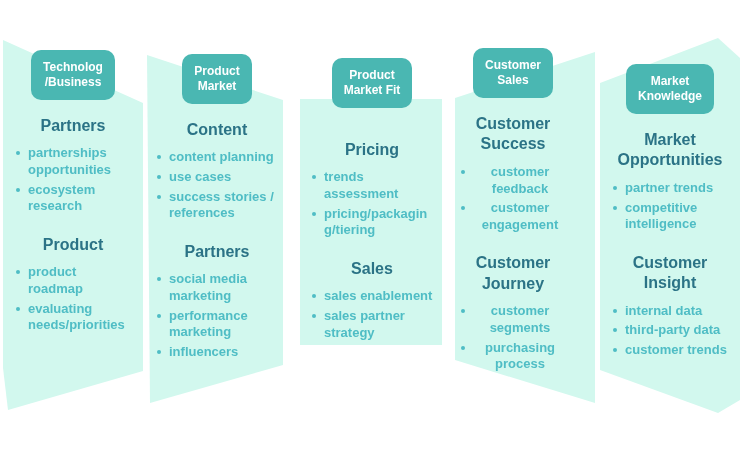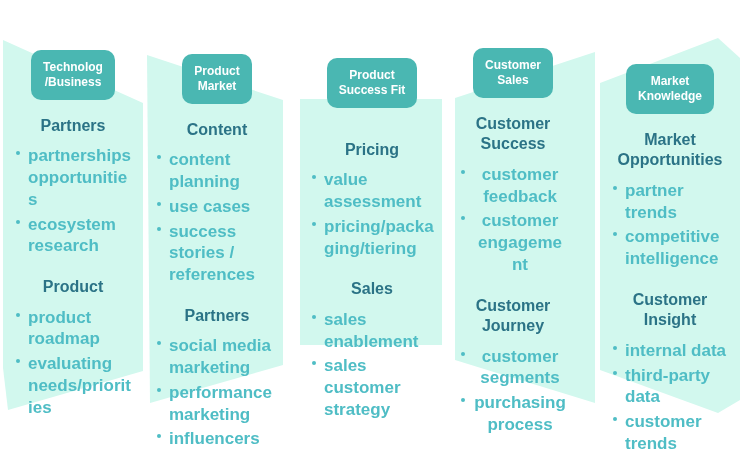--- a/index.html
+++ b/index.html
@@ -28,21 +28,21 @@
   }
   .c2 .section-heading:first-of-type{margin-top:32px;}
   .section + .section .section-heading{margin-top:20px;}
   ul.bullets{
     list-style:none;margin:0 auto;padding:0;text-align:left;width:118px;
   }
   .c1 ul.bullets,.c2 ul.bullets{width:124px;}
   .c3 ul.bullets{width:108px;text-align:center;}
   ul.bullets li{
     position:relative;padding-left:14px;margin:0 0 3px 0;
-    font-size:17px;font-weight:600;color:var(--bullet);line-height:1.28;
+    font-size:13px;font-weight:600;color:var(--bullet);line-height:1.28;
     overflow-wrap:break-word;word-break:break-word;
   }
   ul.bullets li::before{
     content:"";position:absolute;left:2px;top:6px;width:4px;height:4px;
     border-radius:50%;background:var(--bullet);
   }
 </style>
 </head>
 <body>
 
@@ -96,34 +96,34 @@
         <li>social media marketing</li>
         <li>performance marketing</li>
         <li>influencers</li>
       </ul>
     </div>
   </div>
 
   <div class="col c2">
     <div class="badge">
       <div>Product</div>
-      <div>Success Fit</div>
+      <div>Market Fit</div>
     </div>
     <div class="section">
       <div class="section-heading">Pricing</div>
       <ul class="bullets">
-        <li>value assessment</li>
+        <li>trends assessment</li>
         <li>pricing/packaging/tiering</li>
       </ul>
     </div>
     <div class="section">
       <div class="section-heading">Sales</div>
       <ul class="bullets">
         <li>sales enablement</li>
-        <li>sales customer strategy</li>
+        <li>sales partner strategy</li>
       </ul>
     </div>
   </div>
 
   <div class="col c3">
     <div class="badge">
       <div>Customer</div>
       <div>Sales</div>
     </div>
     <div class="section">

